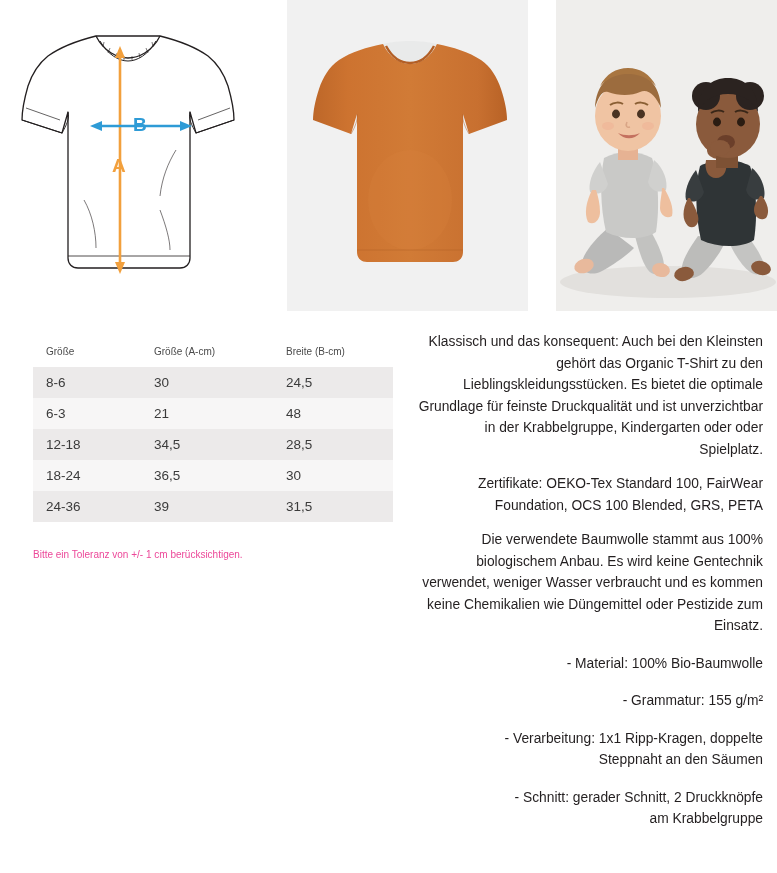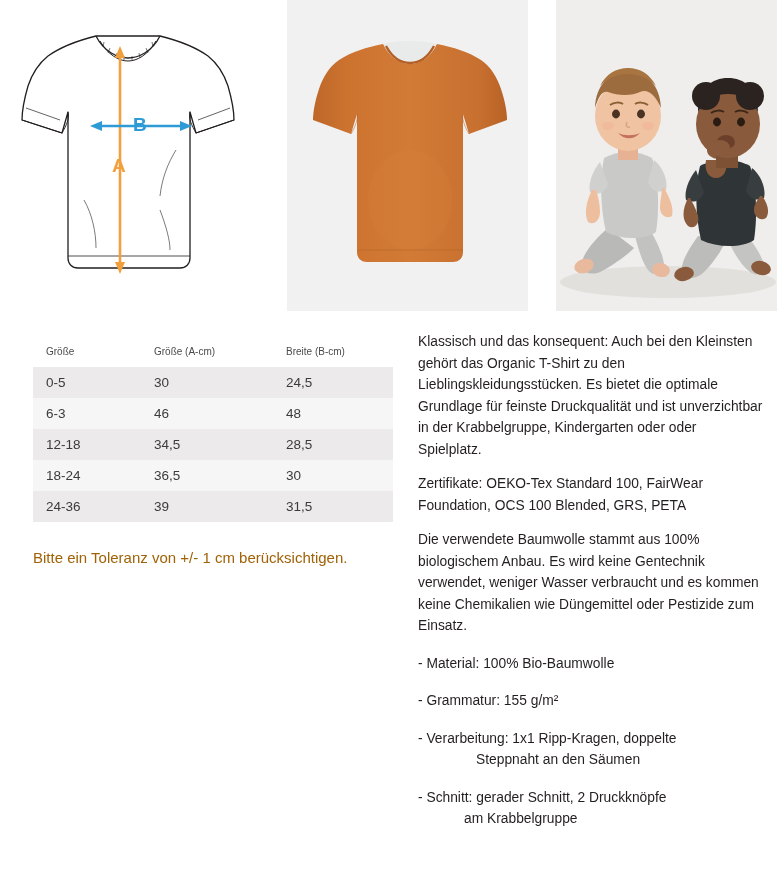--- a/index.html
+++ b/index.html
@@ -59,32 +59,33 @@
     padding-top: 6px;
   }
   .table td:nth-child(1), .table th:nth-child(1) { width: 108px; }
   .table td:nth-child(2), .table th:nth-child(2) { width: 132px; }
   .table tbody tr.odd { background: #eceaea; }
   .table tbody tr.even { background: #f7f6f6; }
 
   .tolerance {
     position: absolute;
     left: 33px; top: 549px;
-    font-size: 15px;
-    color: #a16207;
+    font-size: 10px;
+    color: #ec4899;
   }
 
   
   .right-col {
     position: absolute;
     left: 418px; top: 331px;
     width: 345px;
     font-size: 13.8px;
     line-height: 1.56;
     color: #231f20;
+    text-align: right;
   }
   .right-col p { margin: 0 0 14px 0; }
   .right-col p.tight { margin-bottom: 13px; }
   .bullets { margin: 8px 0 0 0; }
   .bullet { margin: 16px 0 7px 0; }
   .bullet .indent { display: block; padding-left: 58px; }
   .bullet .indent2 { display: block; padding-left: 46px; }
 </style>
 </head>
 <body>
@@ -240,27 +241,27 @@
   <table class="table">
     <thead>
       <tr>
         <th>Größe</th>
         <th>Größe (A-cm)</th>
         <th>Breite (B-cm)</th>
       </tr>
     </thead>
     <tbody>
       <tr class="odd">
-        <td>0-5</td>
+        <td>8-6</td>
         <td>30</td>
         <td>24,5</td>
       </tr>
       <tr class="even">
         <td>6-3</td>
-        <td>46</td>
+        <td>21</td>
         <td>48</td>
       </tr>
       <tr class="odd">
         <td>12-18</td>
         <td>34,5</td>
         <td>28,5</td>
       </tr>
       <tr class="even">
         <td>18-24</td>
         <td>36,5</td>

